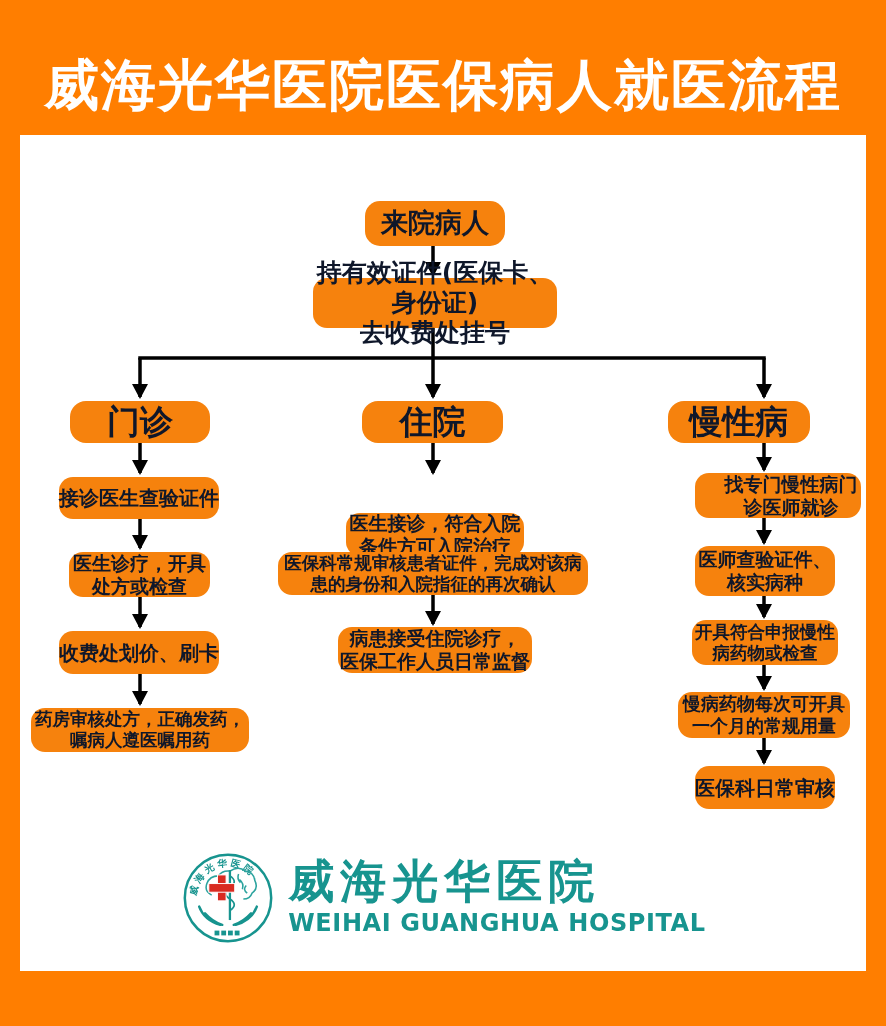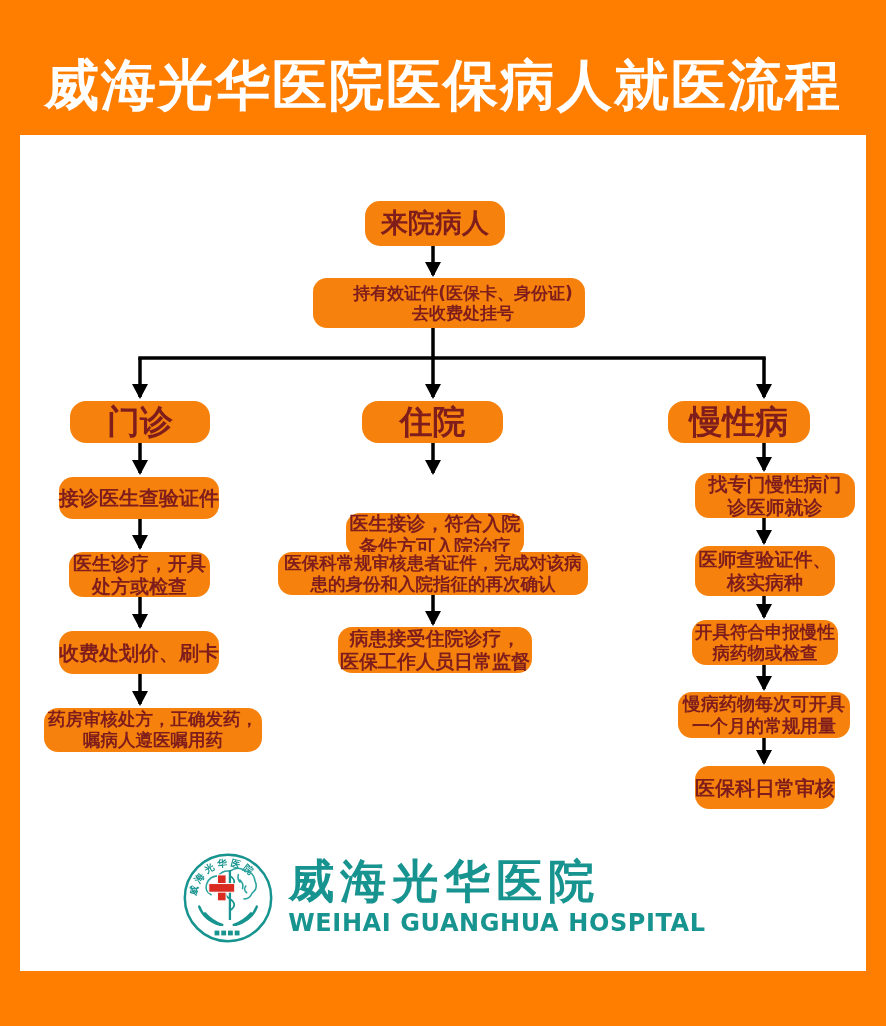--- a/index.html
+++ b/index.html
@@ -15,25 +15,25 @@
     white-space:nowrap;
   }
   .panel{
     position:absolute;left:20px;top:135px;width:846px;height:836px;
     background:#FFFFFF;
   }
   .connectors{position:absolute;left:0;top:0;pointer-events:none;}
   .fbox{
     position:absolute;background:#F6820D;border-radius:14px;
     display:flex;align-items:center;justify-content:center;
-    text-align:center;font-weight:bold;color:#7f1d1d;
+    text-align:center;font-weight:bold;color:#0f172a;
     white-space:pre-line;line-height:1.2;
   }
   .start-box{font-size:27px;border-radius:15px;}
-  .register-box{font-size:17px;padding-left:28px;}
+  .register-box{font-size:25px;}
   .header-box{font-size:33px;border-radius:16px;}
   .step-s{font-size:20px;}
   .step-m{font-size:19px;}
   .step-xs{font-size:17.5px;}
   .step-r4{font-size:18px;}
   .footer{
     position:absolute;left:0;top:710px;width:846px;
     display:flex;justify-content:center;align-items:center;gap:12px;
   }
   .name-col{display:flex;flex-direction:column;align-items:flex-start;}
@@ -83,31 +83,31 @@
 去收费处挂号</div>
 
   <div class="fbox header-box" style="left:50px;top:266px;width:140px;height:42px;">门诊</div>
   <div class="fbox header-box" style="left:342px;top:266px;width:141px;height:42px;">住院</div>
   <div class="fbox header-box" style="left:648px;top:266px;width:142px;height:42px;">慢性病</div>
 
   <div class="fbox step-s" style="left:39px;top:342px;width:160px;height:42px;">接诊医生查验证件</div>
   <div class="fbox step-m" style="left:49px;top:417px;width:141px;height:45px;">医生诊疗，开具
 处方或检查</div>
   <div class="fbox step-s" style="left:39px;top:496px;width:160px;height:43px;">收费处划价、刷卡</div>
-  <div class="fbox step-xs" style="left:24px;top:573px;width:218px;height:44px;">药房审核处方，正确发药，
+  <div class="fbox step-xs" style="left:11px;top:573px;width:218px;height:44px;">药房审核处方，正确发药，
 嘱病人遵医嘱用药</div>
 
   <div class="fbox step-m" style="left:326px;top:342px;width:178px;height:43px;margin-top:36px;">医生接诊，符合入院
 条件方可入院治疗</div>
   <div class="fbox step-xs" style="left:258px;top:417px;width:310px;height:43px;">医保科常规审核患者证件，完成对该病
 患的身份和入院指征的再次确认</div>
   <div class="fbox step-m" style="left:318px;top:492px;width:194px;height:46px;">病患接受住院诊疗，
 医保工作人员日常监督</div>
 
-  <div class="fbox step-m" style="left:675px;top:338px;width:160px;height:45px;">找专门慢性病门
+  <div class="fbox step-m" style="left:675px;top:338px;width:140px;height:45px;padding-left:26px;">找专门慢性病门
 诊医师就诊</div>
   <div class="fbox step-m" style="left:675px;top:411px;width:140px;height:50px;">医师查验证件、
 核实病种</div>
   <div class="fbox step-xs" style="left:672px;top:485px;width:146px;height:45px;">开具符合申报慢性
 病药物或检查</div>
   <div class="fbox step-r4" style="left:658px;top:557px;width:172px;height:46px;">慢病药物每次可开具
 一个月的常规用量</div>
   <div class="fbox step-s" style="left:675px;top:631px;width:140px;height:43px;">医保科日常审核</div>
 
   <div class="footer">

